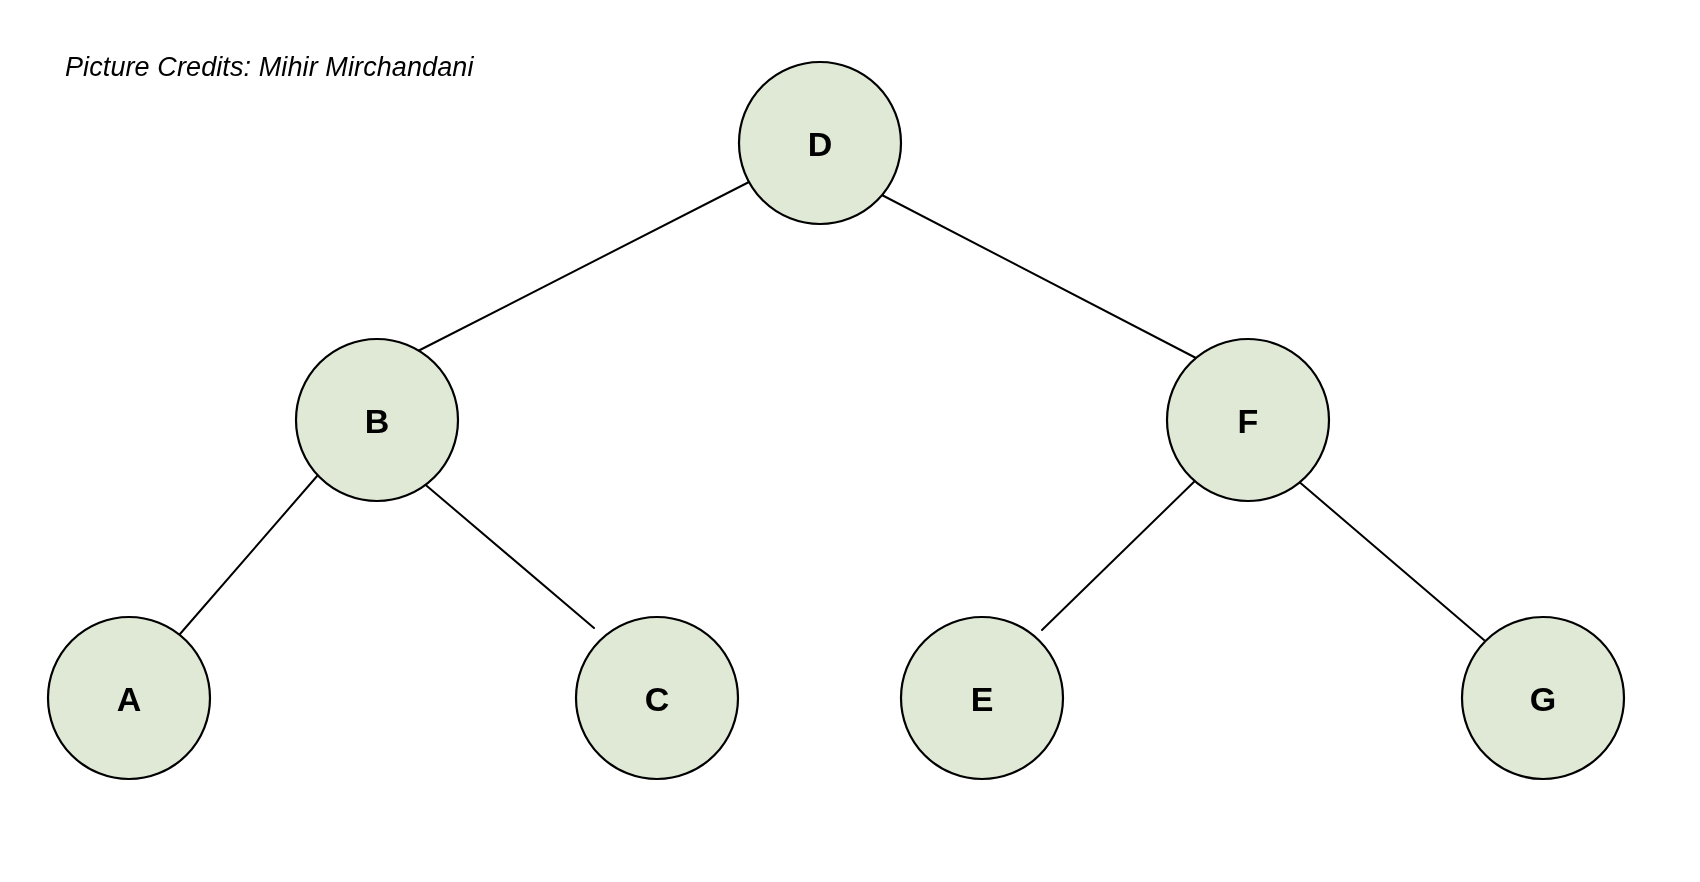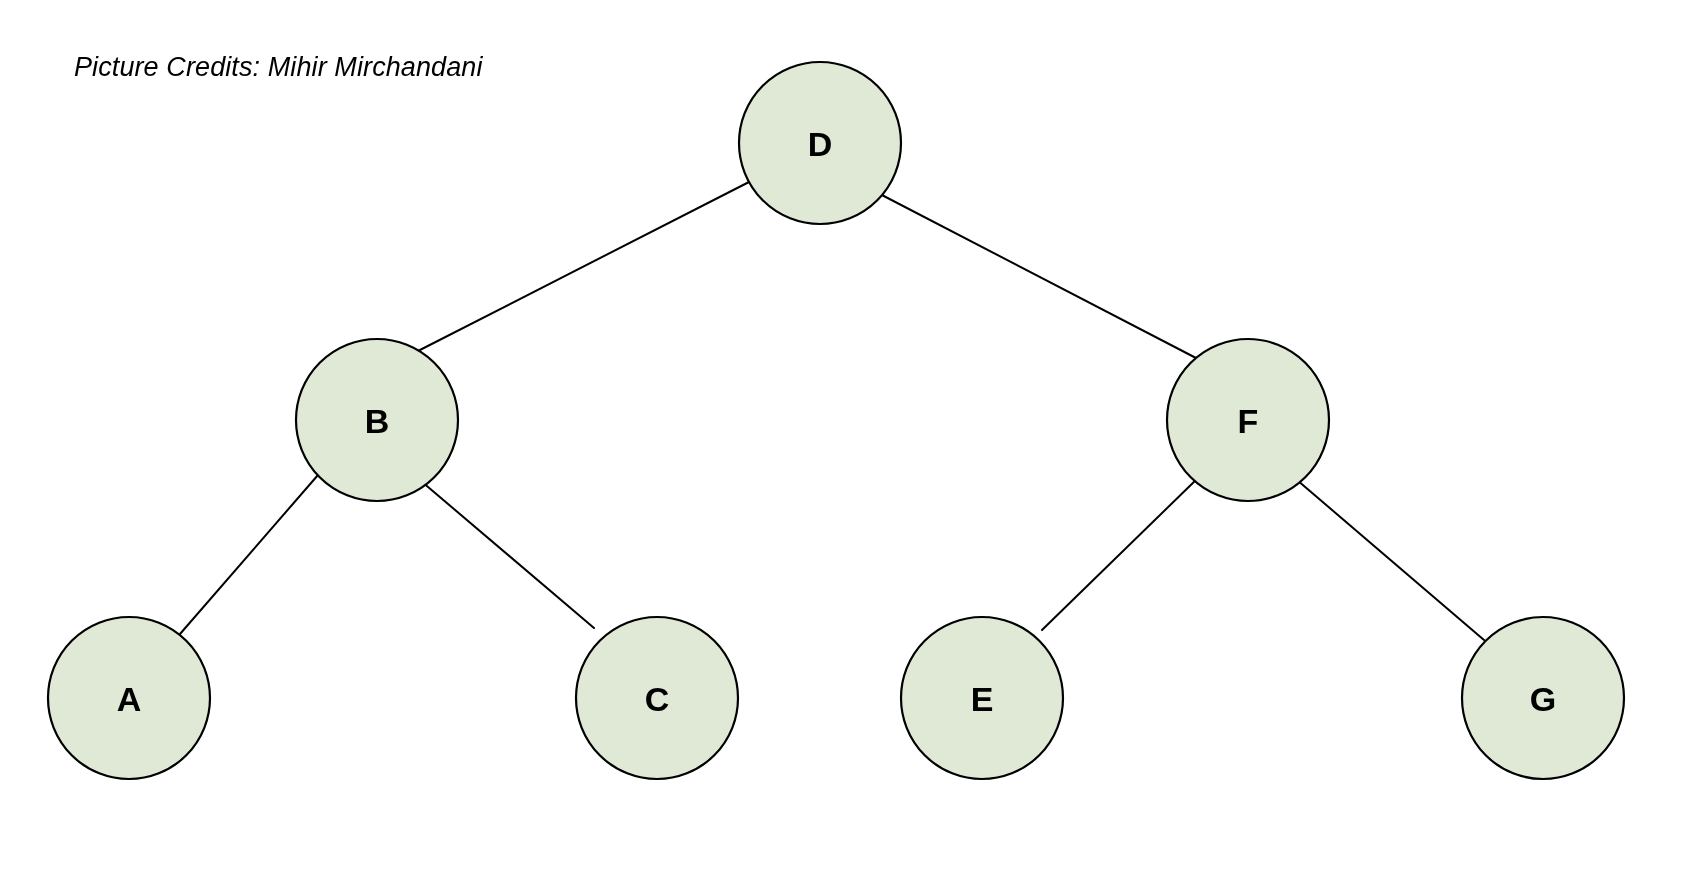--- a/index.html
+++ b/index.html
@@ -57,21 +57,21 @@
     color: #000000;
     white-space: nowrap;
     letter-spacing: 0.1px;
   }
 </style>
 </head>
 <body>
 
 <div id="canvas">
 
-  <div class="credits-text" style="left: 74px; top: 52px;">Picture Credits: Mihir Mirchandani</div>
+  <div class="credits-text" style="left: 65px; top: 52px;">Picture Credits: Mihir Mirchandani</div>
 
   <svg id="tree-svg" viewBox="0 0 1700 882" xmlns="http://www.w3.org/2000/svg">
     <g id="edges-group">
         <line class="tree-edge" x1="749" y1="182" x2="416" y2="352" stroke="#000000"></line>
         <line class="tree-edge" x1="878" y1="193" x2="1196" y2="358" stroke="#000000"></line>
         <line class="tree-edge" x1="318" y1="475" x2="180" y2="634" stroke="#000000"></line>
         <line class="tree-edge" x1="421" y1="481" x2="594" y2="628" stroke="#000000"></line>
         <line class="tree-edge" x1="1199" y1="477" x2="1042" y2="630" stroke="#000000"></line>
         <line class="tree-edge" x1="1297" y1="480" x2="1484" y2="640" stroke="#000000"></line>
       </g>

